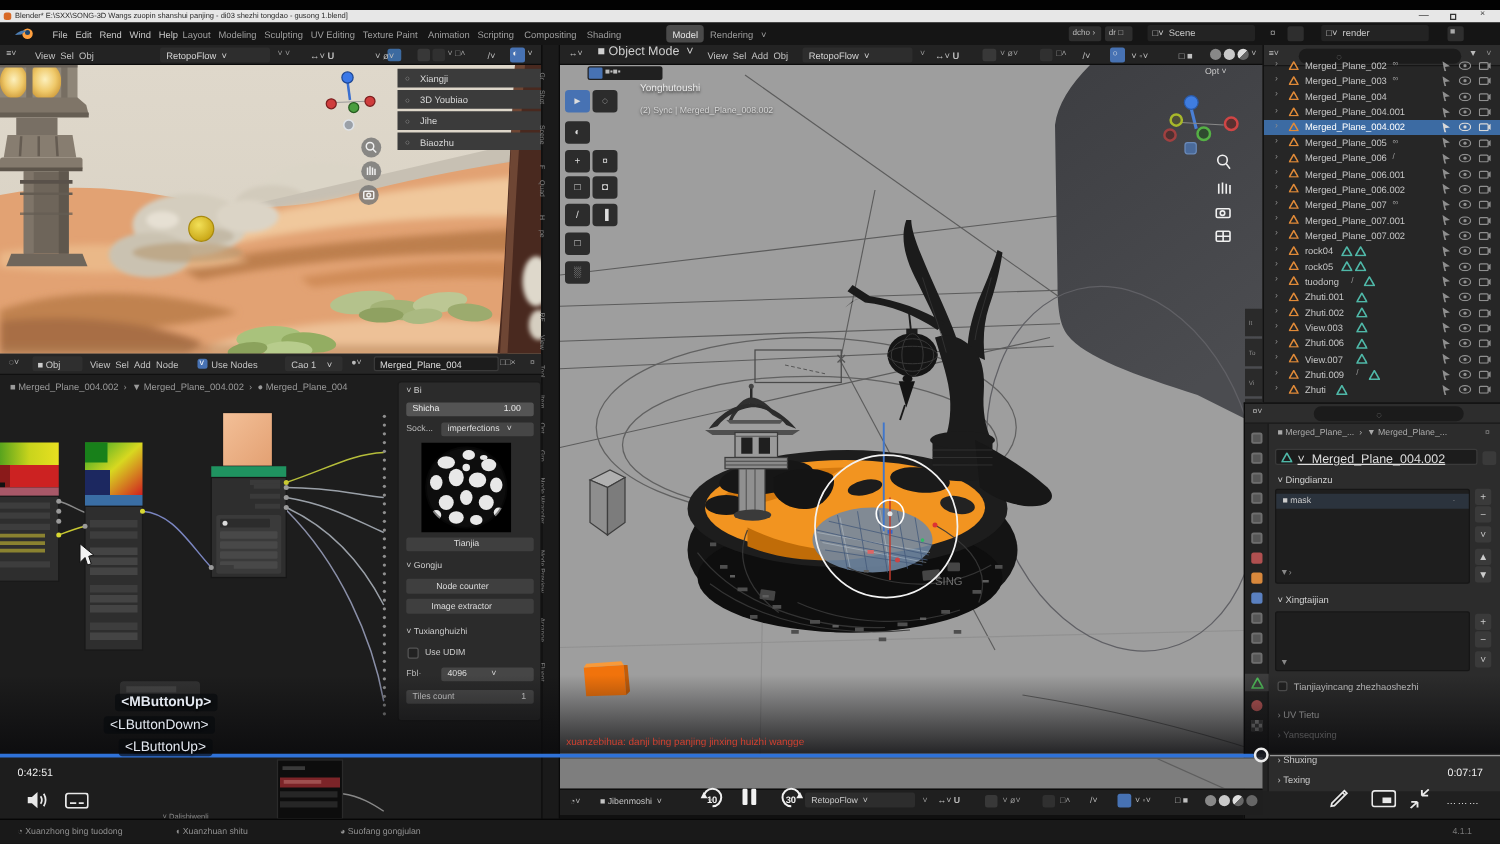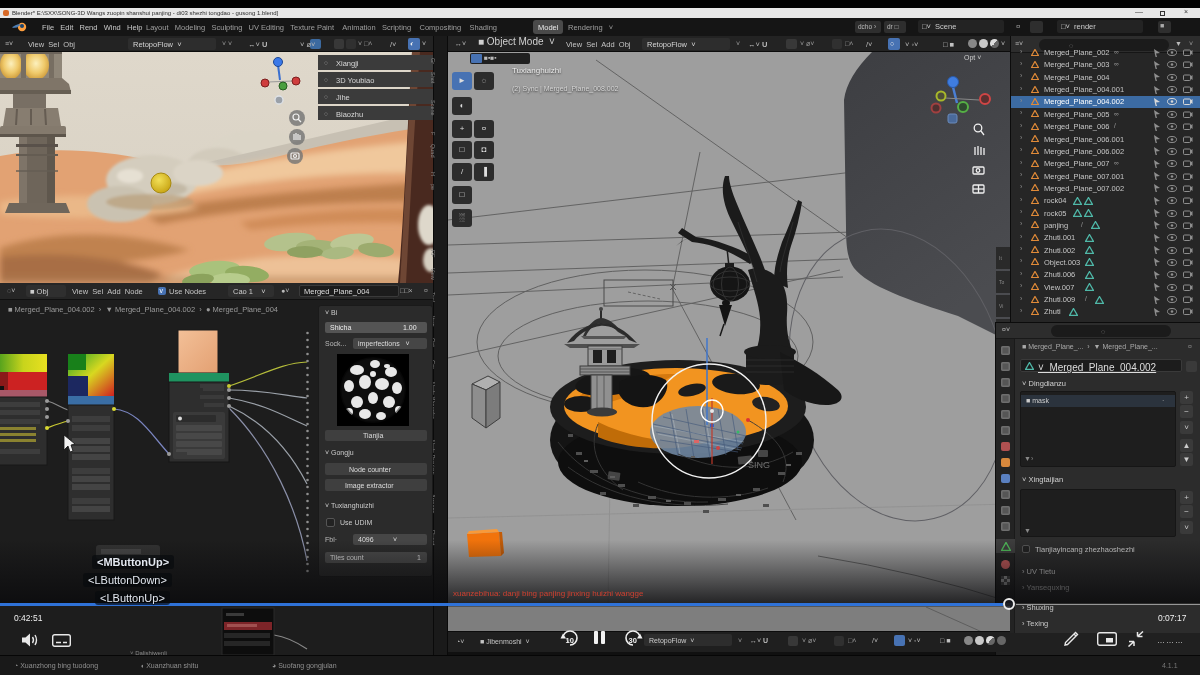--- a/index.html
+++ b/index.html
@@ -693,21 +693,21 @@
           <text x="551" y="376">Sh</text>
           <text x="551" y="400">Fl</text>
           <text x="551" y="424">Ar</text>
  </g>
 </svg>
 
 <div class="abs" style="left:22px;top:1px;width:60px;height:11px;background:#202020;border-radius:2px;"></div>
 <div class="abs" style="left:23px;top:2px;width:11px;height:9px;background:#4772b3;border-radius:1px;"></div>
 <div class="tx" style="left:36px;top:2px;font-size:6.5px;color:#bbb;">■▪■▪</div>
 
-<div class="tx" style="left:64px;top:14px;font-size:8px;color:#ececec;text-shadow:0 1px 2px rgba(0,0,0,0.7);">Tuxianghuizhi</div>
+<div class="tx" style="left:64px;top:14px;font-size:8px;color:#ececec;text-shadow:0 1px 2px rgba(0,0,0,0.7);">Yonghutoushi</div>
 <div class="tx" style="left:64px;top:33px;font-size:7px;color:#d6d6d6;text-shadow:0 1px 2px rgba(0,0,0,0.7);">(2) Sync | Merged_Plane_008.002</div>
 <div class="tx" style="left:516px;top:2px;font-size:7px;color:#ccc;">Opt ˅</div>
 
 <div class="abs" style="left:4px;top:20px;width:20px;height:18px;background:#4772b3;border-radius:3px;color:#ddd;font-size:8px;text-align:center;line-height:18px;">►</div><div class="abs" style="left:26px;top:20px;width:20px;height:18px;background:#2c2c2c;border-radius:3px;color:#ddd;font-size:8px;text-align:center;line-height:18px;">◌</div><div class="abs" style="left:4px;top:45px;width:20px;height:18px;background:#2c2c2c;border-radius:3px;color:#ddd;font-size:8px;text-align:center;line-height:18px;">◐</div><div class="abs" style="left:4px;top:68px;width:20px;height:18px;background:#2c2c2c;border-radius:3px;color:#ddd;font-size:8px;text-align:center;line-height:18px;">+</div><div class="abs" style="left:26px;top:68px;width:20px;height:18px;background:#2c2c2c;border-radius:3px;color:#ddd;font-size:8px;text-align:center;line-height:18px;">¤</div><div class="abs" style="left:4px;top:89px;width:20px;height:18px;background:#2c2c2c;border-radius:3px;color:#ddd;font-size:8px;text-align:center;line-height:18px;">□</div><div class="abs" style="left:26px;top:89px;width:20px;height:18px;background:#2c2c2c;border-radius:3px;color:#ddd;font-size:8px;text-align:center;line-height:18px;">◘</div><div class="abs" style="left:4px;top:111px;width:20px;height:18px;background:#2c2c2c;border-radius:3px;color:#ddd;font-size:8px;text-align:center;line-height:18px;">/</div><div class="abs" style="left:26px;top:111px;width:20px;height:18px;background:#2c2c2c;border-radius:3px;color:#ddd;font-size:8px;text-align:center;line-height:18px;">▐</div><div class="abs" style="left:4px;top:134px;width:20px;height:18px;background:#2c2c2c;border-radius:3px;color:#ddd;font-size:8px;text-align:center;line-height:18px;">□</div><div class="abs" style="left:4px;top:157px;width:20px;height:18px;background:#2c2c2c;border-radius:3px;color:#ddd;font-size:8px;text-align:center;line-height:18px;">░</div>
 </div>
 <div class="abs" style="left:1010px;top:36px;width:190px;height:286px;background:#262626;border-left:1px solid #0c0c0c;overflow:hidden;">
       <div class="abs" style="left:0;top:0;width:190px;height:17px;background:#2d2d2d;border-bottom:1px solid #161616;">
         <div class="tx" style="left:4px;top:4px;font-size:7px;color:#bbb;">≡˅</div>
         <div class="abs" style="left:28px;top:2.5px;width:130px;height:12px;background:#1b1b1b;border-radius:6px;"></div>
         <div class="tx" style="left:58px;top:4.5px;font-size:7.5px;color:#888;">◌</div>
@@ -953,21 +953,21 @@
         <circle cx="5" cy="3.5" r="1.3" fill="#8f8f8f"></circle>
       </svg>
       <svg class="abs" style="left:172px;top:173.5px;" width="10" height="7" viewBox="0 0 10 7">
         <rect x="0.5" y="1" width="7" height="5.5" rx="1" fill="none" stroke="#8f8f8f" stroke-width="1"></rect>
         <polygon points="7.5,2.5 9.5,1 9.5,6 7.5,4.5" fill="#8f8f8f"></polygon>
       </svg>
       <div class="tx" style="left:9px;top:184.4px;font-size:7px;color:#8f8f8f;">›</div>
       <svg class="abs" style="left:20px;top:185.4px;" width="8" height="7" viewBox="0 0 9 8">
         <polygon points="4.5,0.5 8.5,7.5 0.5,7.5" fill="none" stroke="#e08a38" stroke-width="1.4"></polygon>
       </svg>
-      <div class="tx" style="left:33px;top:184.9px;font-size:7.5px;color:#c6c6c6;">panjing</div>
+      <div class="tx" style="left:33px;top:184.9px;font-size:7.5px;color:#c6c6c6;">tuodong</div>
       <div class="tx" style="left:70px;top:184.9px;font-size:6.5px;color:#9a9a9a;">/</div>
       <svg class="abs" style="left:80px;top:185.4px;" width="9" height="8" viewBox="0 0 9 8">
         <polygon points="4.5,0.5 8.5,7.5 0.5,7.5" fill="none" stroke="#4fb8a8" stroke-width="1.3"></polygon>
       </svg>
       <svg class="abs" style="left:142px;top:185.4px;" width="8" height="8" viewBox="0 0 8 8">
         <polygon points="1,0 7,4 3,4.5 4,8 2.6,8 1.8,4.8" fill="#8f8f8f"></polygon>
       </svg>
       <svg class="abs" style="left:156px;top:185.9px;" width="10" height="7" viewBox="0 0 10 7">
         <ellipse cx="5" cy="3.5" rx="4.5" ry="3" fill="none" stroke="#8f8f8f" stroke-width="1"></ellipse>
         <circle cx="5" cy="3.5" r="1.3" fill="#8f8f8f"></circle>
@@ -1011,21 +1011,21 @@
         <circle cx="5" cy="3.5" r="1.3" fill="#8f8f8f"></circle>
       </svg>
       <svg class="abs" style="left:172px;top:210.6px;" width="10" height="7" viewBox="0 0 10 7">
         <rect x="0.5" y="1" width="7" height="5.5" rx="1" fill="none" stroke="#8f8f8f" stroke-width="1"></rect>
         <polygon points="7.5,2.5 9.5,1 9.5,6 7.5,4.5" fill="#8f8f8f"></polygon>
       </svg>
       <div class="tx" style="left:9px;top:221.4px;font-size:7px;color:#8f8f8f;">›</div>
       <svg class="abs" style="left:20px;top:222.4px;" width="8" height="7" viewBox="0 0 9 8">
         <polygon points="4.5,0.5 8.5,7.5 0.5,7.5" fill="none" stroke="#e08a38" stroke-width="1.4"></polygon>
       </svg>
-      <div class="tx" style="left:33px;top:221.9px;font-size:7.5px;color:#c6c6c6;">Object.003</div>
+      <div class="tx" style="left:33px;top:221.9px;font-size:7.5px;color:#c6c6c6;">View.003</div>
       <svg class="abs" style="left:74px;top:222.4px;" width="9" height="8" viewBox="0 0 9 8">
         <polygon points="4.5,0.5 8.5,7.5 0.5,7.5" fill="none" stroke="#4fb8a8" stroke-width="1.3"></polygon>
       </svg>
       <svg class="abs" style="left:142px;top:222.4px;" width="8" height="8" viewBox="0 0 8 8">
         <polygon points="1,0 7,4 3,4.5 4,8 2.6,8 1.8,4.8" fill="#8f8f8f"></polygon>
       </svg>
       <svg class="abs" style="left:156px;top:222.9px;" width="10" height="7" viewBox="0 0 10 7">
         <ellipse cx="5" cy="3.5" rx="4.5" ry="3" fill="none" stroke="#8f8f8f" stroke-width="1"></ellipse>
         <circle cx="5" cy="3.5" r="1.3" fill="#8f8f8f"></circle>
       </svg>

